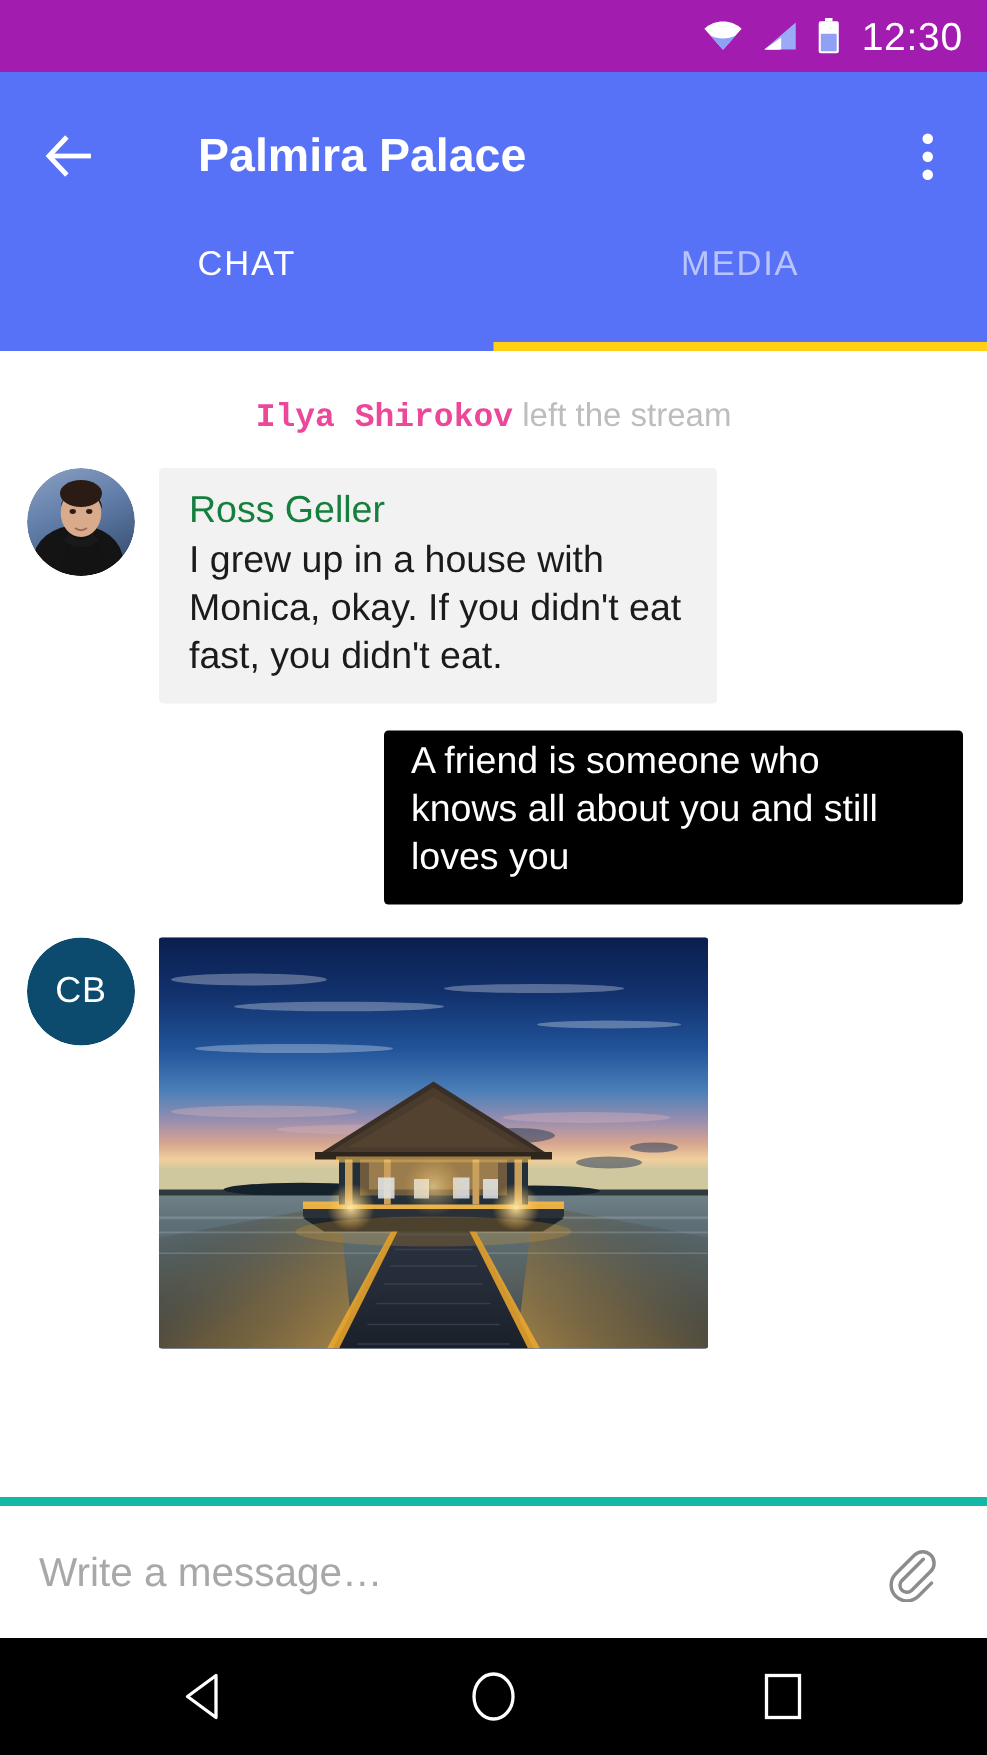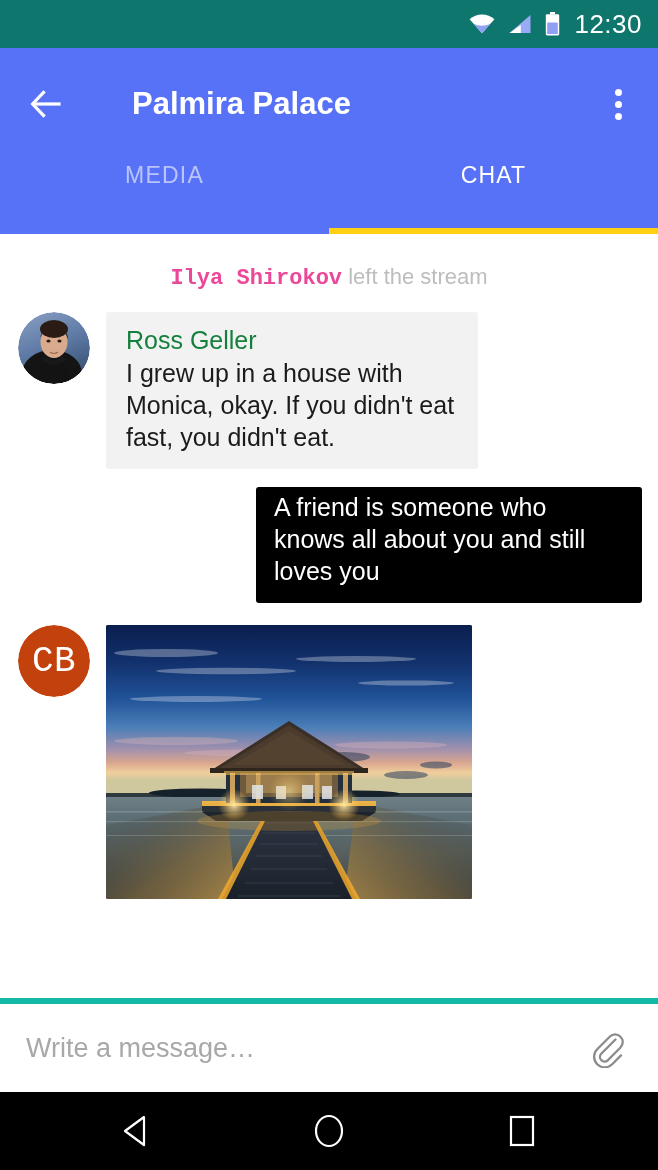--- a/index.html
+++ b/index.html
@@ -19,21 +19,21 @@
     height: 1170px;
     display: flex;
     flex-direction: column;
     position: relative;
     background: #ffffff;
   }
 
   
   .status-bar {
     height: 48px;
-    background: #0f766e;
+    background: #a21caf;
     display: flex;
     align-items: center;
     justify-content: flex-end;
     padding-right: 16px;
     box-sizing: border-box;
     flex: 0 0 auto;
   }
   .status-icons {
     display: flex;
     align-items: center;
@@ -173,28 +173,27 @@
     border-radius: 50%;
     flex: 0 0 auto;
     margin-right: 16px;
     overflow: hidden;
     position: relative;
   }
   .avatar-initials {
     width: 72px;
     height: 72px;
     border-radius: 50%;
-    background: #c2410c;
+    background: #0c4a6e;
     color: #ffffff;
     display: flex;
     align-items: center;
     justify-content: center;
-    font-size: 36px;
+    font-size: 24px;
     letter-spacing: 0.5px;
-    font-family: Liberation Mono, monospace;
   }
   .avatar-photo { width: 72px; height: 72px; display:block; border-radius: 50%; }
 
   .bubble {
     background: #f2f2f2;
     border-radius: 3px;
     padding: 12px 18px 16px 20px;
     max-width: 372px;
     box-sizing: border-box;
   }
@@ -325,25 +324,25 @@
         </span>
       </div>
       <div class="app-title">Palmira Palace</div>
       <div class="overflow-btn">
         <i></i>
         <i></i>
         <i></i>
       </div>
     </div>
     <div class="tabs">
+      <div class="tab active">
+        <span class="tab-label">CHAT</span>
+      </div>
       <div class="tab">
         <span class="tab-label">MEDIA</span>
-      </div>
-      <div class="tab active">
-        <span class="tab-label">CHAT</span>
       </div>
       <div class="tab-indicator"></div>
     </div>
   </div>
 
   <div class="chat-scroll">
 
 
     <div class="system-msg">
       <b>Ilya Shirokov</b><span>&nbsp;</span><span>left the stream</span>

